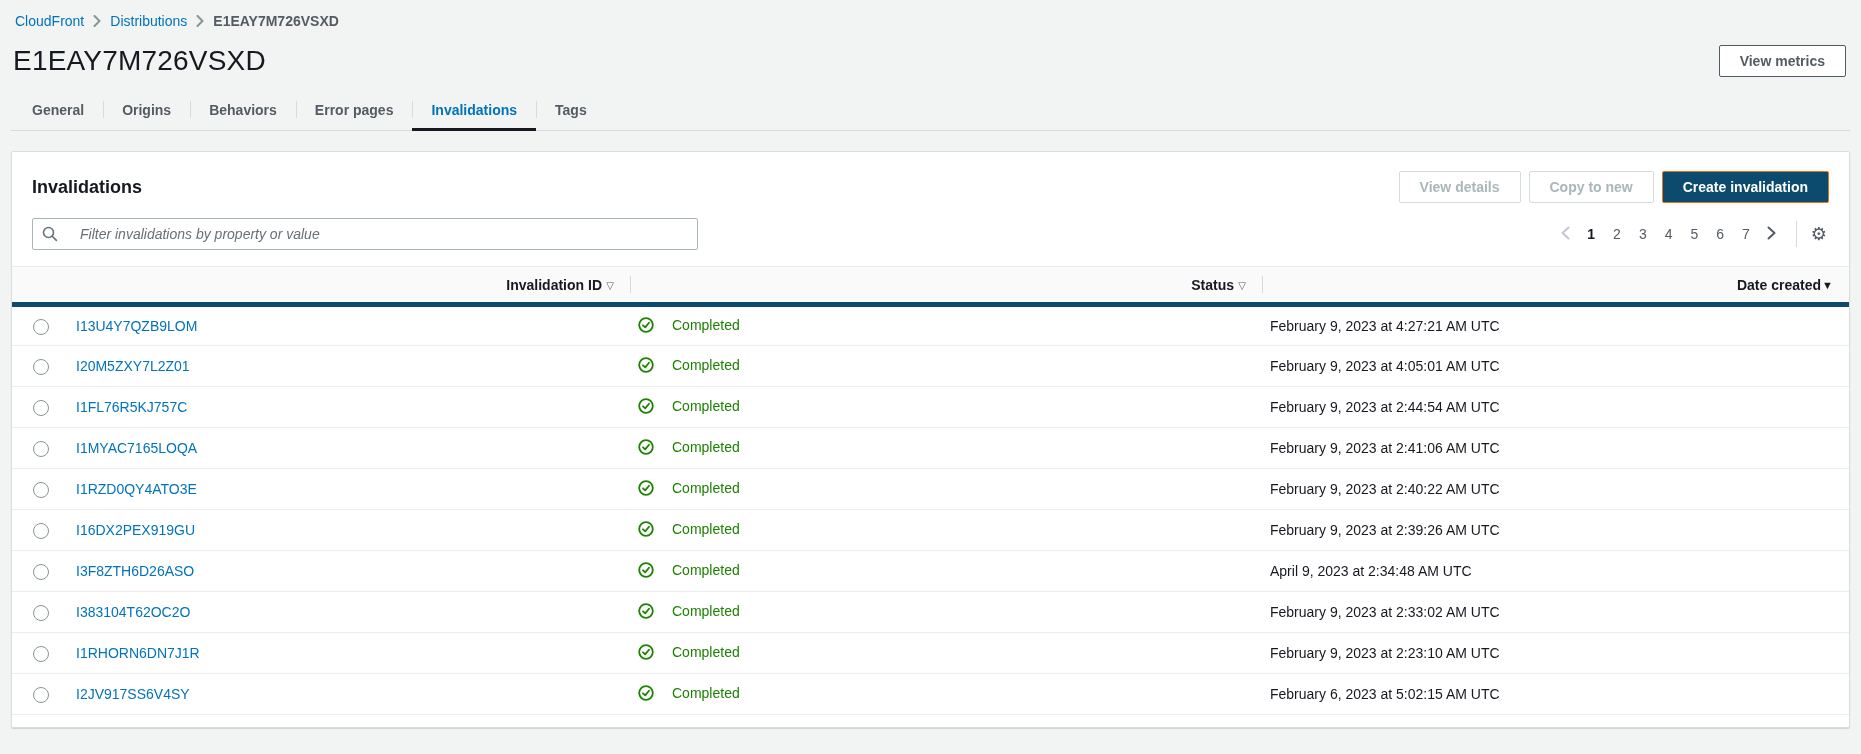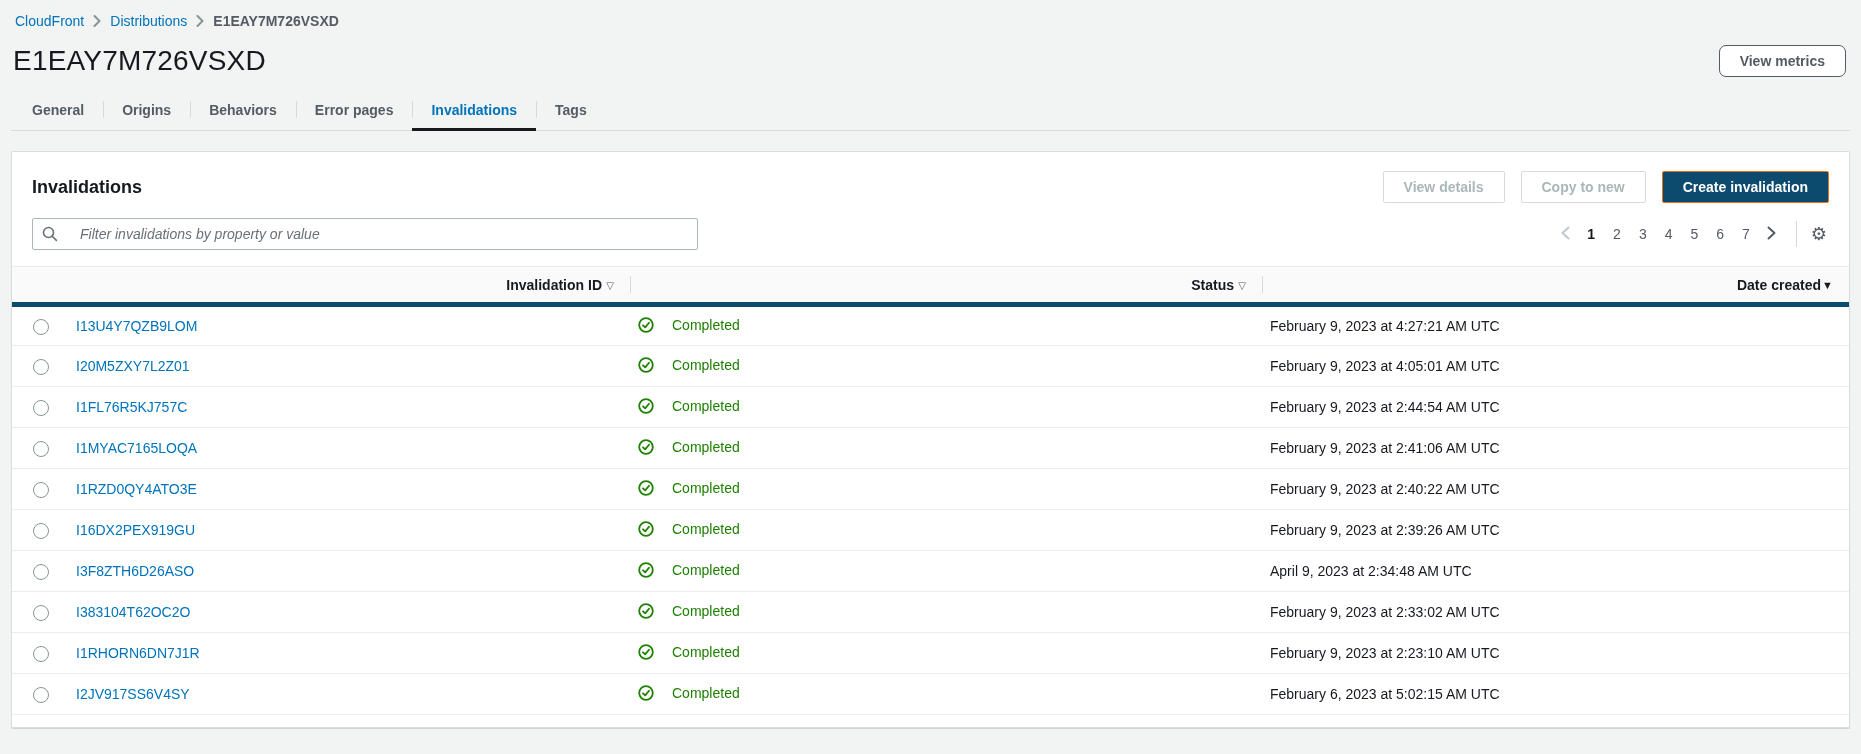--- a/index.html
+++ b/index.html
@@ -19,21 +19,21 @@
   .crumb-sep { display: inline-flex; color: #879596; }
 
   
   .title-row { display: flex; align-items: center; justify-content: space-between; padding: 16px 4px 0 2px; }
   .page-title { font-size: 28px; font-weight: 400; letter-spacing: .2px; color: #16191f; }
   .btn {
     display: inline-block; border-radius: 2px; font-weight: 700; font-size: 14px;
     padding: 6px 20px; line-height: 18px; cursor: pointer; border: 1px solid transparent;
     font-family: inherit; background: #fff;
   }
-  .btn.normal { border-color: #545b64; color: #545b64; border-radius: 7px; }
+  .btn.normal { border-color: #545b64; color: #545b64; }
   .btn.disabled { border-color: #d5dbdb; color: #aab7b8; cursor: default; }
   .btn.primary { background: #0c4a6e; color: #fff; border-color: #ec7211; }
 
   
   .tabs { display: flex; margin-top: 14px; border-bottom: 1px solid #d5dbdb; padding: 0 2px; }
   .tab { position: relative; padding: 11px 19px 12px 19px; font-weight: 700; color: #545b64; cursor: pointer; }
   .tab:not(:first-child)::before {
     content: ""; position: absolute; left: 0; top: 10px; bottom: 12px; width: 1px; background: #d5dbdb;
   }
   .tab.active { color: #0073bb; }
@@ -41,21 +41,21 @@
     content: ""; position: absolute; left: 0; right: 0; bottom: -1px; height: 3px; background: #16191f;
   }
 
   
   .panel {
     background: #fff; margin-top: 20px; border: 1px solid #d9dddd; border-radius: 2px;
     box-shadow: 0 1px 1px rgba(0,28,36,.15); padding-bottom: 12px;
   }
   .panel-header { display: flex; align-items: center; justify-content: space-between; padding: 19px 20px 0 20px; }
   .panel-title { font-size: 18px; font-weight: 700; color: #16191f; }
-  .panel-actions { display: flex; gap: 16px; }
+  .panel-actions { display: flex; gap: 8px; }
 
   
   .toolbar { display: flex; align-items: center; justify-content: space-between; padding: 15px 20px 16px 20px; }
   .filter-box {
     position: relative; width: 666px; height: 32px;
   }
   .filter-box input {
     width: 100%; height: 100%; border: 1px solid #aab7b8; border-radius: 2px;
     padding: 0 10px 0 47px; font-size: 14px; font-style: italic; color: #16191f;
     font-family: inherit; background: #fff; outline: none;

